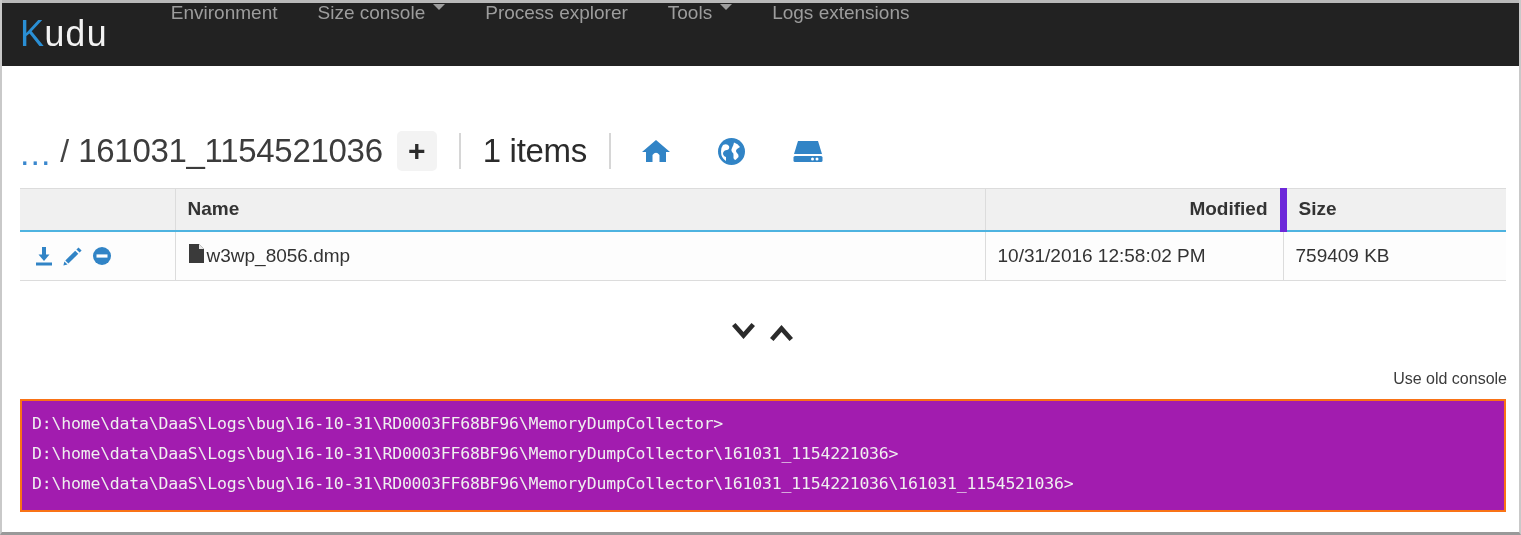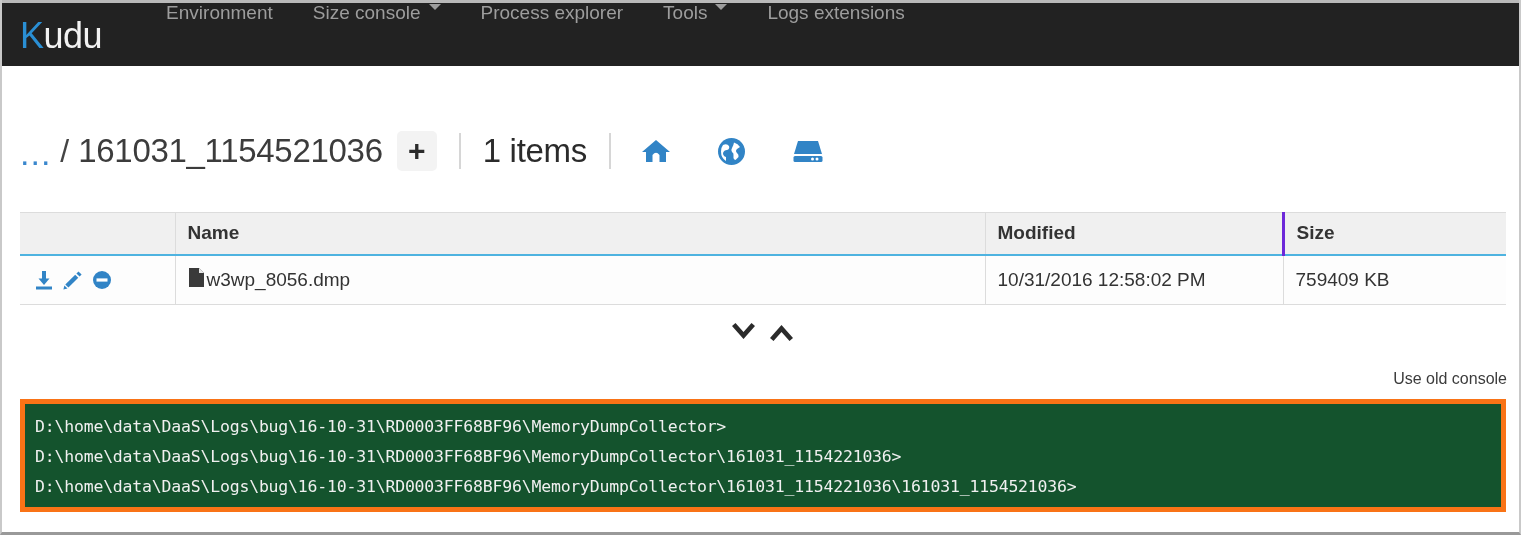--- a/index.html
+++ b/index.html
@@ -46,20 +46,21 @@
     position: relative;
     top: 1px;
   }
   .brand-k {
     color: #2a8fd4;
     font-weight: 400;
   }
   .brand-rest {
     color: #f2f2f2;
     font-weight: 400;
+    font-family: Liberation Mono, monospace;
   }
   .nav-item {
     color: #9d9d9d;
     font-size: 19px;
     padding: 0 20px;
     white-space: nowrap;
     display: flex;
     height: 66px;
     cursor: pointer;
   }
@@ -141,41 +142,41 @@
     align-items: center;
     justify-content: center;
     width: 34px;
     height: 34px;
   }
 
   
   .filetable {
     position: absolute;
     left: 18px;
-    top: 212px;
+    top: 188px;
     width: 1486px;
     border-collapse: collapse;
     table-layout: fixed;
     font-size: 19px;
   }
   .filetable thead th {
     background: #f0f0f0;
     border-top: 1px solid #dcdcdc;
     border-bottom: 2px solid #4eb3e0;
     color: #333333;
     font-weight: bold;
     text-align: left;
     height: 42px;
     padding: 0 12px;
     vertical-align: middle;
     box-sizing: border-box;
   }
   .filetable thead th.col-actions { border-right: 1px solid #dcdcdc; }
   .filetable thead th.col-name    { border-right: 1px solid #dcdcdc; }
-  .filetable thead th.col-mod     { border-right: 3px solid #6d28d9; }
+  .filetable thead th.col-mod     { border-right: 7px solid #6d28d9; text-align: right; }
 
   .filetable tbody td {
     background: #fdfdfd;
     border-bottom: 1px solid #dcdcdc;
     height: 50px;
     padding: 0 12px;
     color: #333333;
     vertical-align: middle;
     box-sizing: border-box;
   }
@@ -237,22 +238,22 @@
     cursor: pointer;
   }
 
   
   .console {
     position: absolute;
     left: 18px;
     top: 399px;
     width: 1486px;
     height: 113px;
-    background: #14532d;
-    border: 5px solid #f97316;
+    background: #a21caf;
+    border: 2px solid #f97316;
     box-sizing: border-box;
     padding: 8px 18px 0 10px;
     overflow: hidden;
   }
   .console-line {
     color: #f0f0f0;
     font-family: "DejaVu Sans Mono", "Liberation Mono", monospace;
     font-size: 16.5px;
     line-height: 30px;
     white-space: pre;

